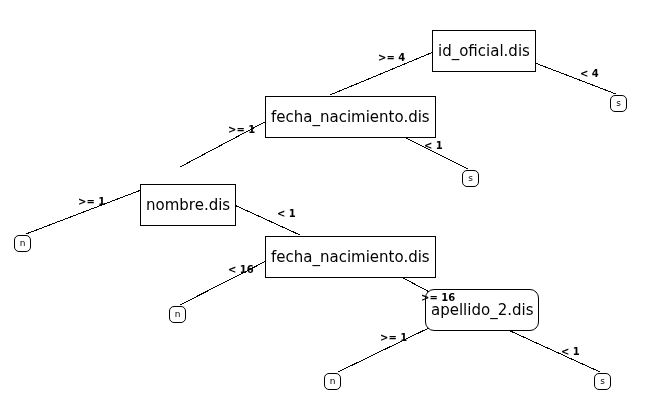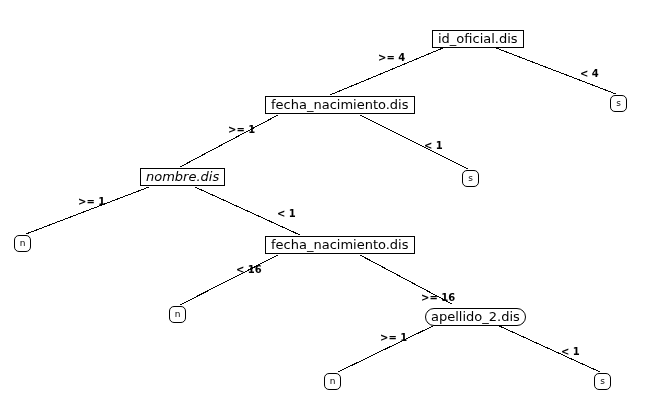--- a/index.html
+++ b/index.html
@@ -21,24 +21,24 @@
     left: 0;
     top: 0;
     width: 647px;
     height: 411px;
   }
   .node-box {
     position: absolute;
     border: 1px solid #000000;
     background: #ffffff;
     color: #000000;
-    font-size: 13px;
+    font-size: 15px;
     line-height: 16px;
     height: 16px;
-    padding: 0 5px;
+    padding: 12px 5px;
     white-space: nowrap;
     box-sizing: content-box;
     text-align: center;
     letter-spacing: 0px;
   }
   .leaf-node {
     position: absolute;
     width: 15px;
     height: 15px;
     border: 1px solid #000000;
@@ -73,34 +73,34 @@
       <line x1="195" y1="187" x2="300" y2="235" stroke="#000000" stroke-width="1" shape-rendering="crispEdges"></line>
       <line x1="278" y1="255" x2="180" y2="305" stroke="#000000" stroke-width="1" shape-rendering="crispEdges"></line>
       <line x1="360" y1="255" x2="452" y2="304" stroke="#000000" stroke-width="1" shape-rendering="crispEdges"></line>
       <line x1="437" y1="324" x2="338" y2="372" stroke="#000000" stroke-width="1" shape-rendering="crispEdges"></line>
       <line x1="495" y1="324" x2="600" y2="372" stroke="#000000" stroke-width="1" shape-rendering="crispEdges"></line>
     </svg>
   <div id="nodes-layer">
       <div class="node-box" style="left: 432px; top: 30px;">id_oficial.dis</div>
       <div class="node-box" style="left: 265px; top: 96px;">fecha_nacimiento.dis</div>
       <div class="leaf-node" style="left: 610px; top: 95px;">s</div>
-      <div class="node-box" style="left: 140px; top: 168px; font-style: italic;">nombre.dis</div>
+      <div class="node-box" style="left: 140px; top: 184px;">nombre.dis</div>
       <div class="leaf-node" style="left: 462px; top: 170px;">s</div>
       <div class="leaf-node" style="left: 14px; top: 235px;">n</div>
       <div class="node-box" style="left: 265px; top: 236px;">fecha_nacimiento.dis</div>
       <div class="leaf-node" style="left: 169px; top: 306px;">n</div>
-      <div class="node-box" style="left: 425px; top: 308px; border-radius: 9px;">apellido_2.dis</div>
+      <div class="node-box" style="left: 425px; top: 289px; border-radius: 9px;">apellido_2.dis</div>
       <div class="leaf-node" style="left: 324px; top: 373px;">n</div>
       <div class="leaf-node" style="left: 594px; top: 373px;">s</div>
     </div>
   <div id="labels-layer">
       <div class="edge-label" style="left: 378px; top: 52px;">&gt;= 4</div>
       <div class="edge-label" style="left: 580px; top: 68px;">&lt; 4</div>
       <div class="edge-label" style="left: 228px; top: 124px;">&gt;= 1</div>
       <div class="edge-label" style="left: 424px; top: 140px;">&lt; 1</div>
       <div class="edge-label" style="left: 78px; top: 196px;">&gt;= 1</div>
       <div class="edge-label" style="left: 277px; top: 208px;">&lt; 1</div>
-      <div class="edge-label" style="left: 228px; top: 264px; margin-left: 8px;">&lt; 16</div>
+      <div class="edge-label" style="left: 228px; top: 264px;">&lt; 16</div>
       <div class="edge-label" style="left: 421px; top: 292px;">&gt;= 16</div>
       <div class="edge-label" style="left: 380px; top: 332px;">&gt;= 1</div>
       <div class="edge-label" style="left: 561px; top: 346px;">&lt; 1</div>
     </div>
 </div>
 
 </body></html>

